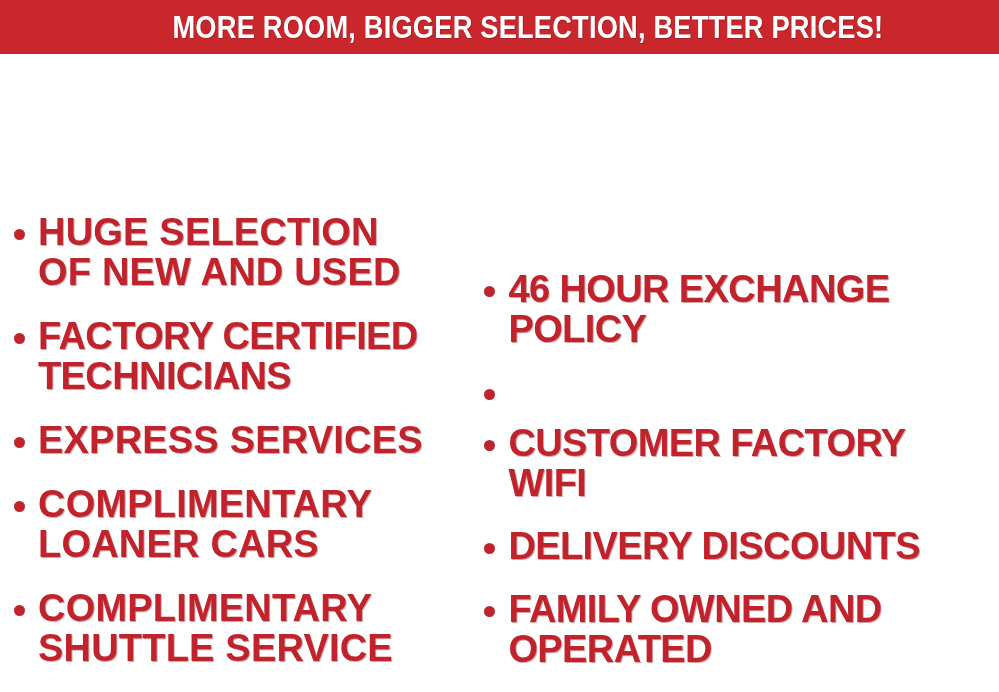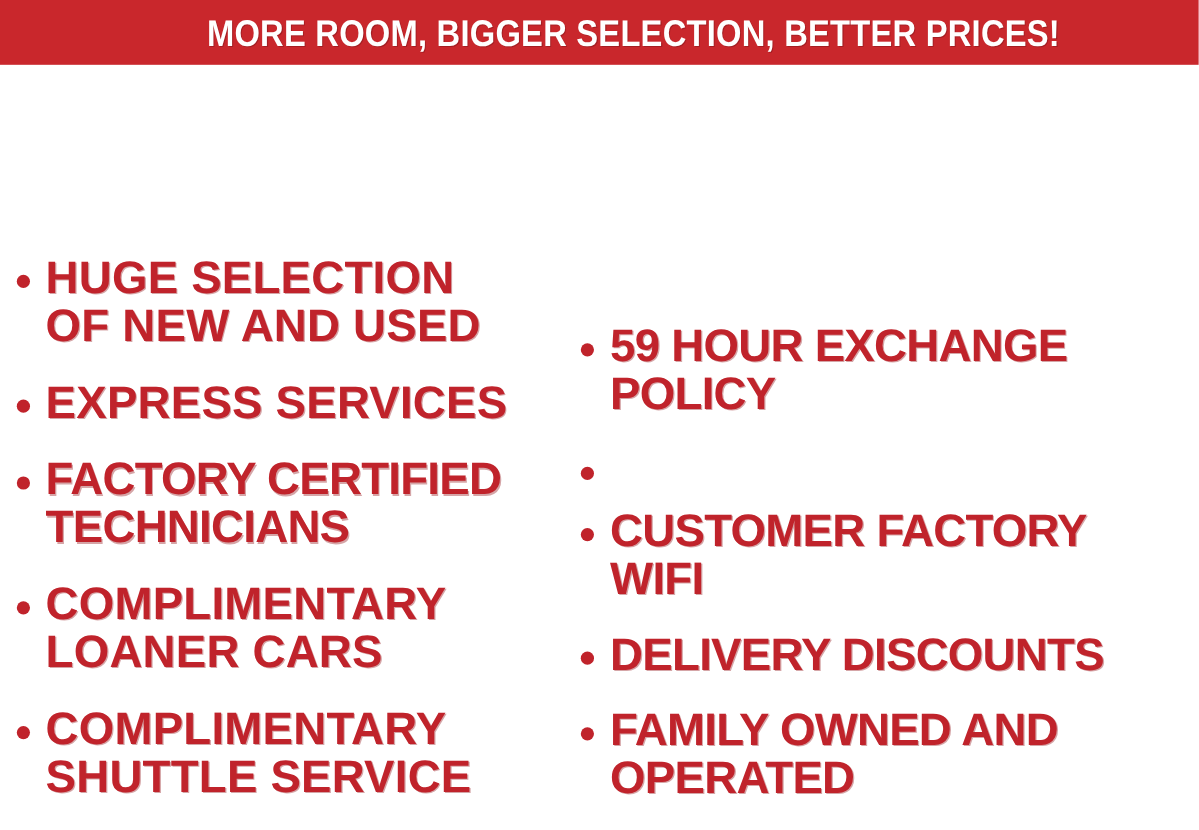--- a/index.html
+++ b/index.html
@@ -137,48 +137,48 @@
     <div class="col col-left">
 
       <div class="bullet-row">
         <span class="bullet-dot"></span>
         <span class="bullet-text">HUGE SELECTION
 OF NEW AND USED</span>
       </div>
 
       <div class="bullet-row">
         <span class="bullet-dot"></span>
-        <span class="bullet-text">EXPRESS SERVICES</span>
-      </div>
-
-      <div class="bullet-row">
-        <span class="bullet-dot"></span>
         <span class="bullet-text tight">FACTORY CERTIFIED
 TECHNICIANS</span>
       </div>
 
       <div class="bullet-row">
         <span class="bullet-dot"></span>
+        <span class="bullet-text">EXPRESS SERVICES</span>
+      </div>
+
+      <div class="bullet-row">
+        <span class="bullet-dot"></span>
         <span class="bullet-text">COMPLIMENTARY
 LOANER CARS</span>
       </div>
 
       <div class="bullet-row">
         <span class="bullet-dot"></span>
         <span class="bullet-text">COMPLIMENTARY
 SHUTTLE SERVICE</span>
       </div>
 
     </div>
 
     <div class="col col-right">
 
       <div class="bullet-row">
         <span class="bullet-dot"></span>
-        <span class="bullet-text tight">59 HOUR EXCHANGE
+        <span class="bullet-text tight">46 HOUR EXCHANGE
 POLICY</span>
       </div>
 
       <div class="bullet-row">
         <span class="bullet-dot"></span>
       </div>
 
       <div class="bullet-row">
         <span class="bullet-dot"></span>
         <span class="bullet-text tight">CUSTOMER FACTORY

